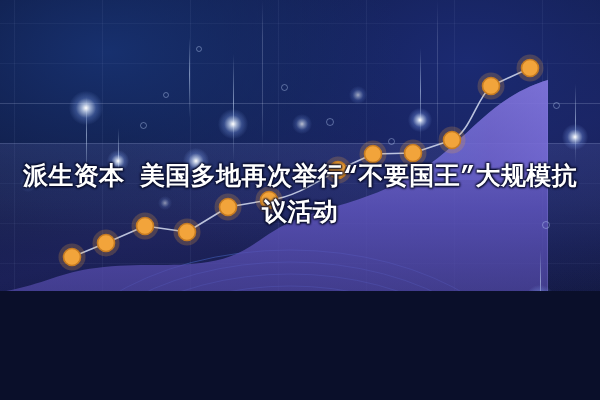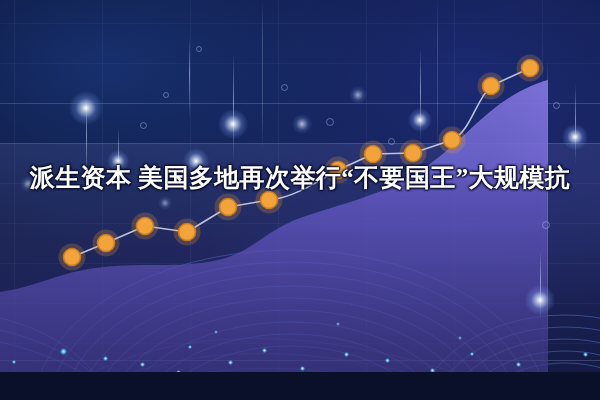--- a/index.html
+++ b/index.html
@@ -3,23 +3,23 @@
 <meta charset="utf-8">
 <style>
   html, body {
     margin: 0;
     padding: 0;
     background: #0a0f2a;
   }
   #stage {
     position: relative;
     width: 600px;
-    height: 372px;
+    height: 291px;
     overflow: hidden;
-    font-family: Liberation Serif, serif;
+    font-family: Liberation Mono, monospace;
     background: #0d1330;
   }
 
   
   .layer { position: absolute; inset: 0; }
 
   #bg-base {
     background:
       radial-gradient(ellipse 420px 260px at 18% 18%, #17306e 0%, rgba(18,38,92,0) 70%),
       radial-gradient(ellipse 520px 340px at 78% 22%, #1b2a72 0%, rgba(20,30,80,0) 72%),
@@ -332,15 +332,16 @@
     <div class="spark" style="left:583px; top:352px; width:5px;  height:5px;"></div>
     <div class="spark" style="left:30px;  top:380px; width:5px;  height:5px;"></div>
     <div class="spark" style="left:12px;  top:360px; width:4px;  height:4px;"></div>
     <div class="spark" style="left:214px; top:330px; width:4px;  height:4px; opacity:.7;"></div>
     <div class="spark" style="left:336px; top:322px; width:4px;  height:4px; opacity:.7;"></div>
     <div class="spark" style="left:458px; top:336px; width:4px;  height:4px; opacity:.7;"></div>
   </div>
 
   <div id="headline">
     <span class="l1">派生资本 美国多地再次举行“不要国王”大规模抗</span>
+    <span class="l2">议活动</span>
   </div>
 
 </div>
 
 </body></html>

